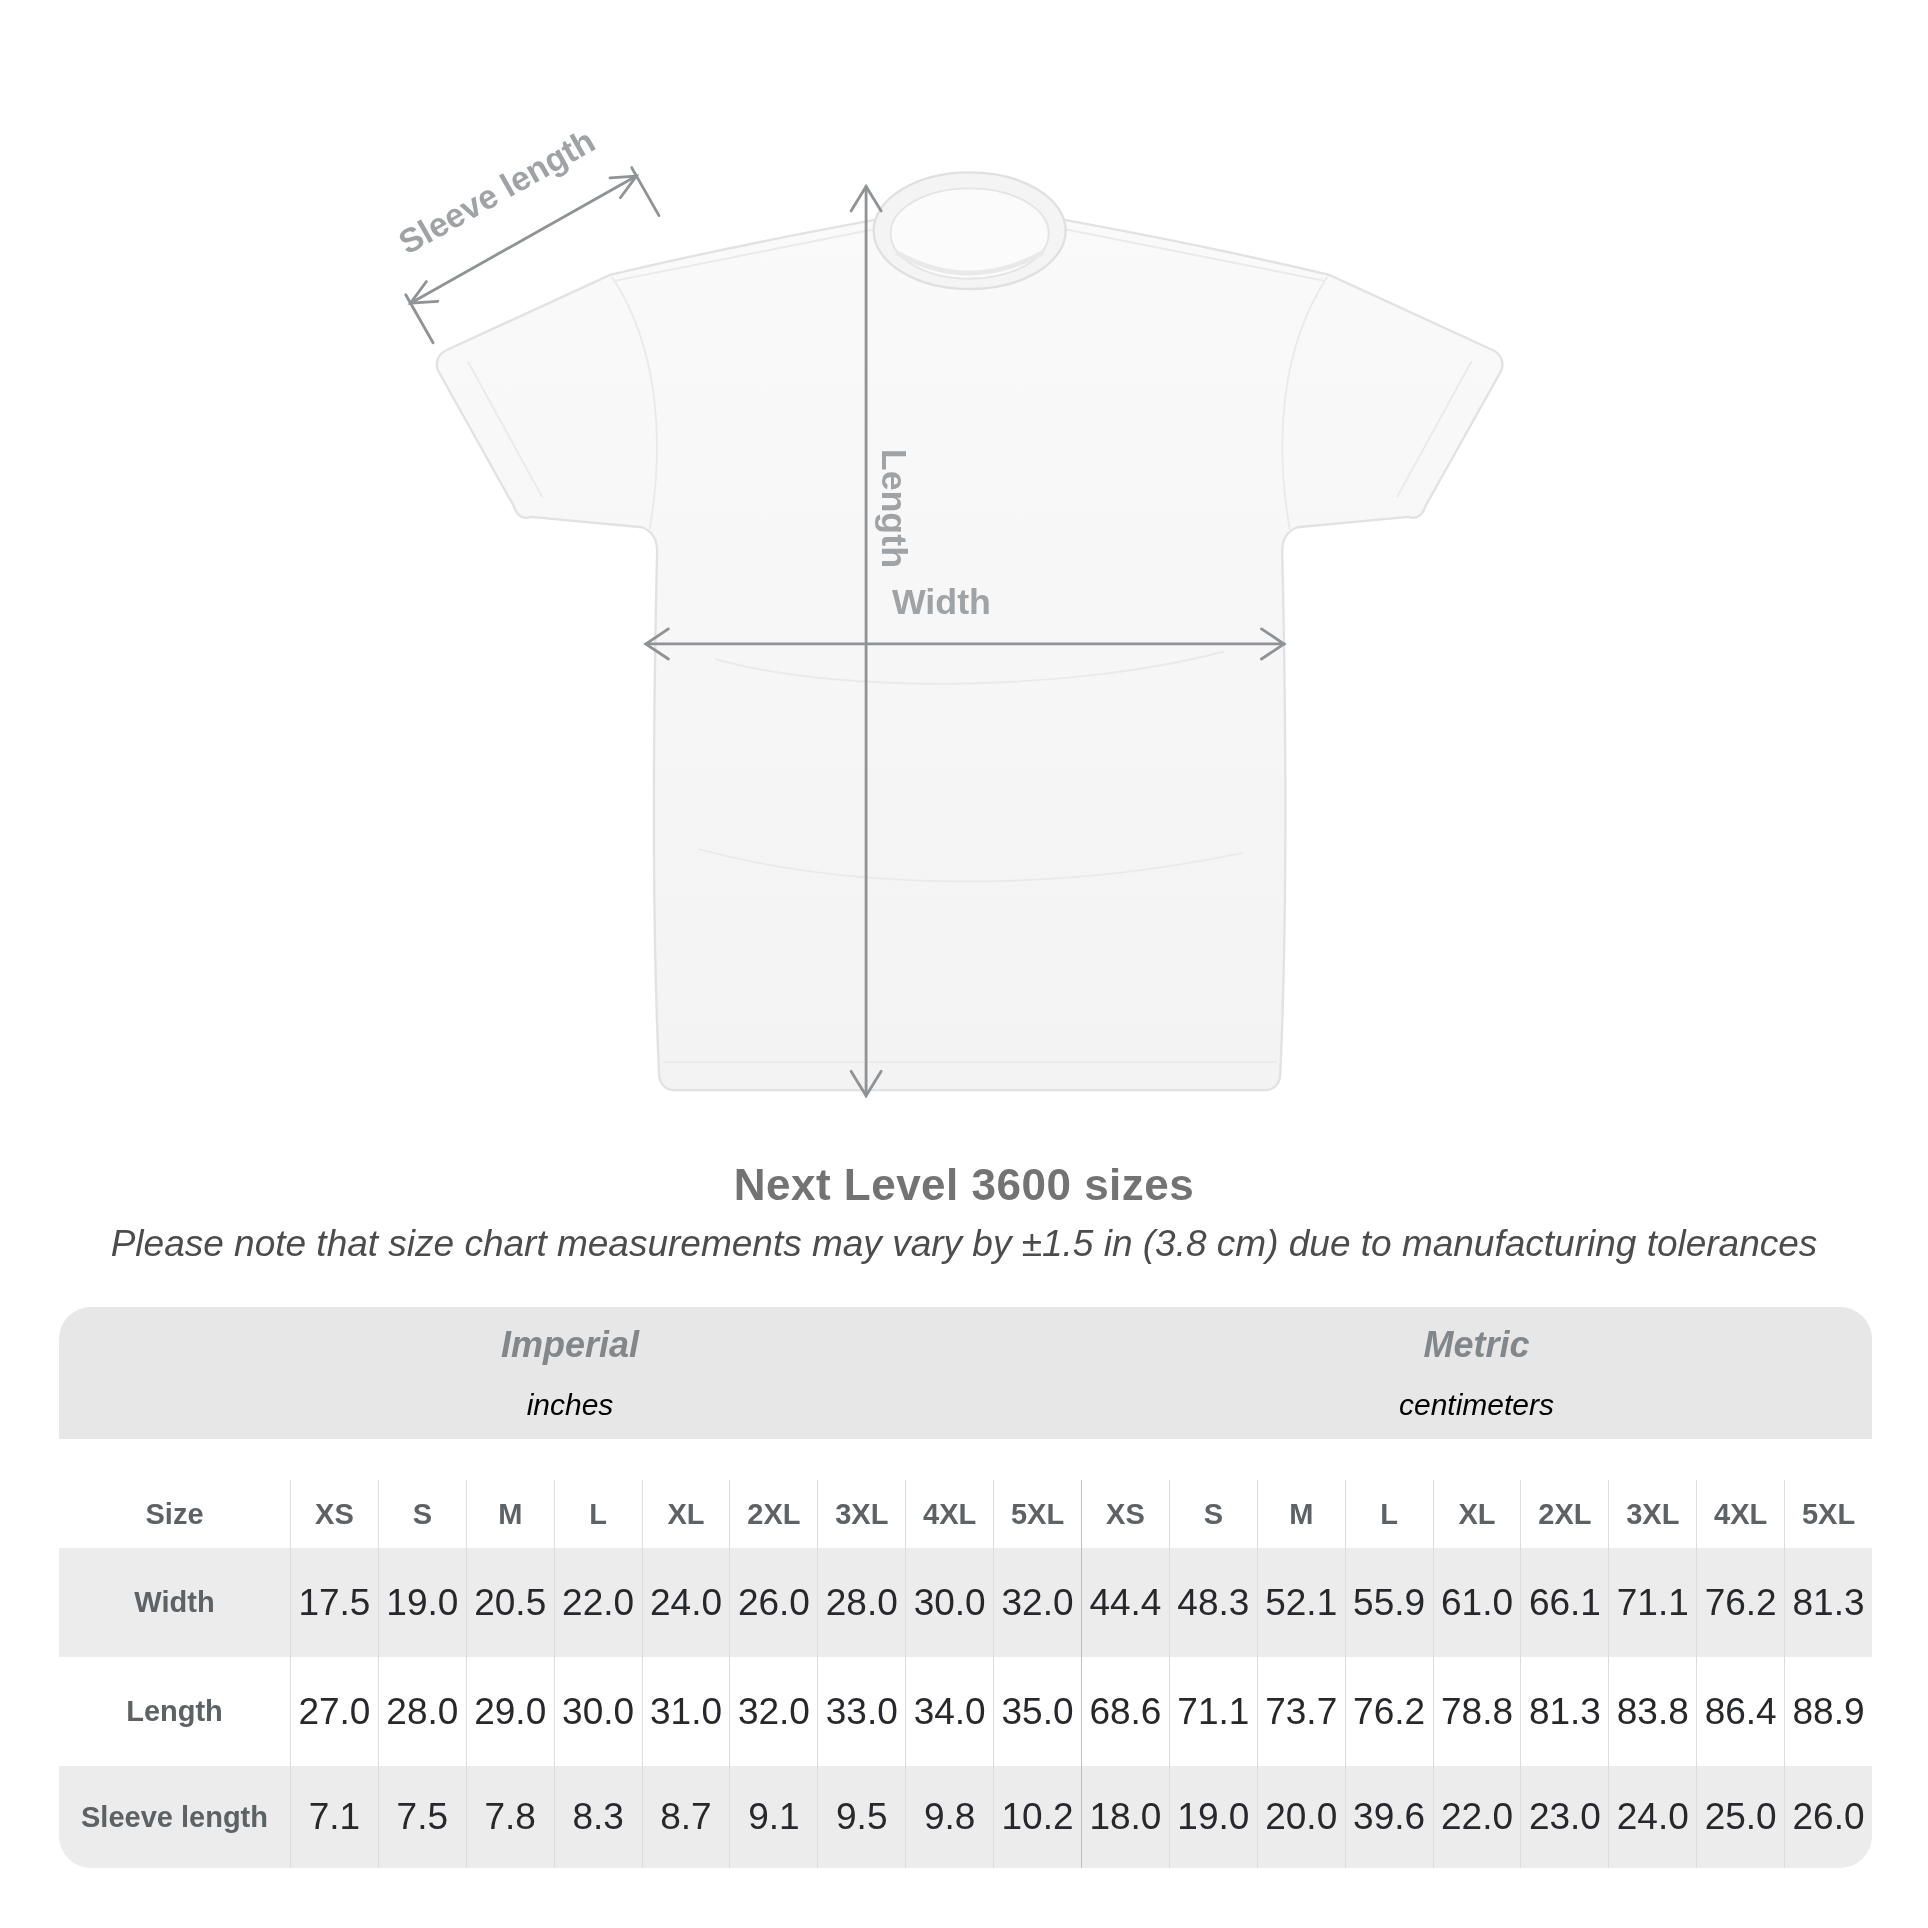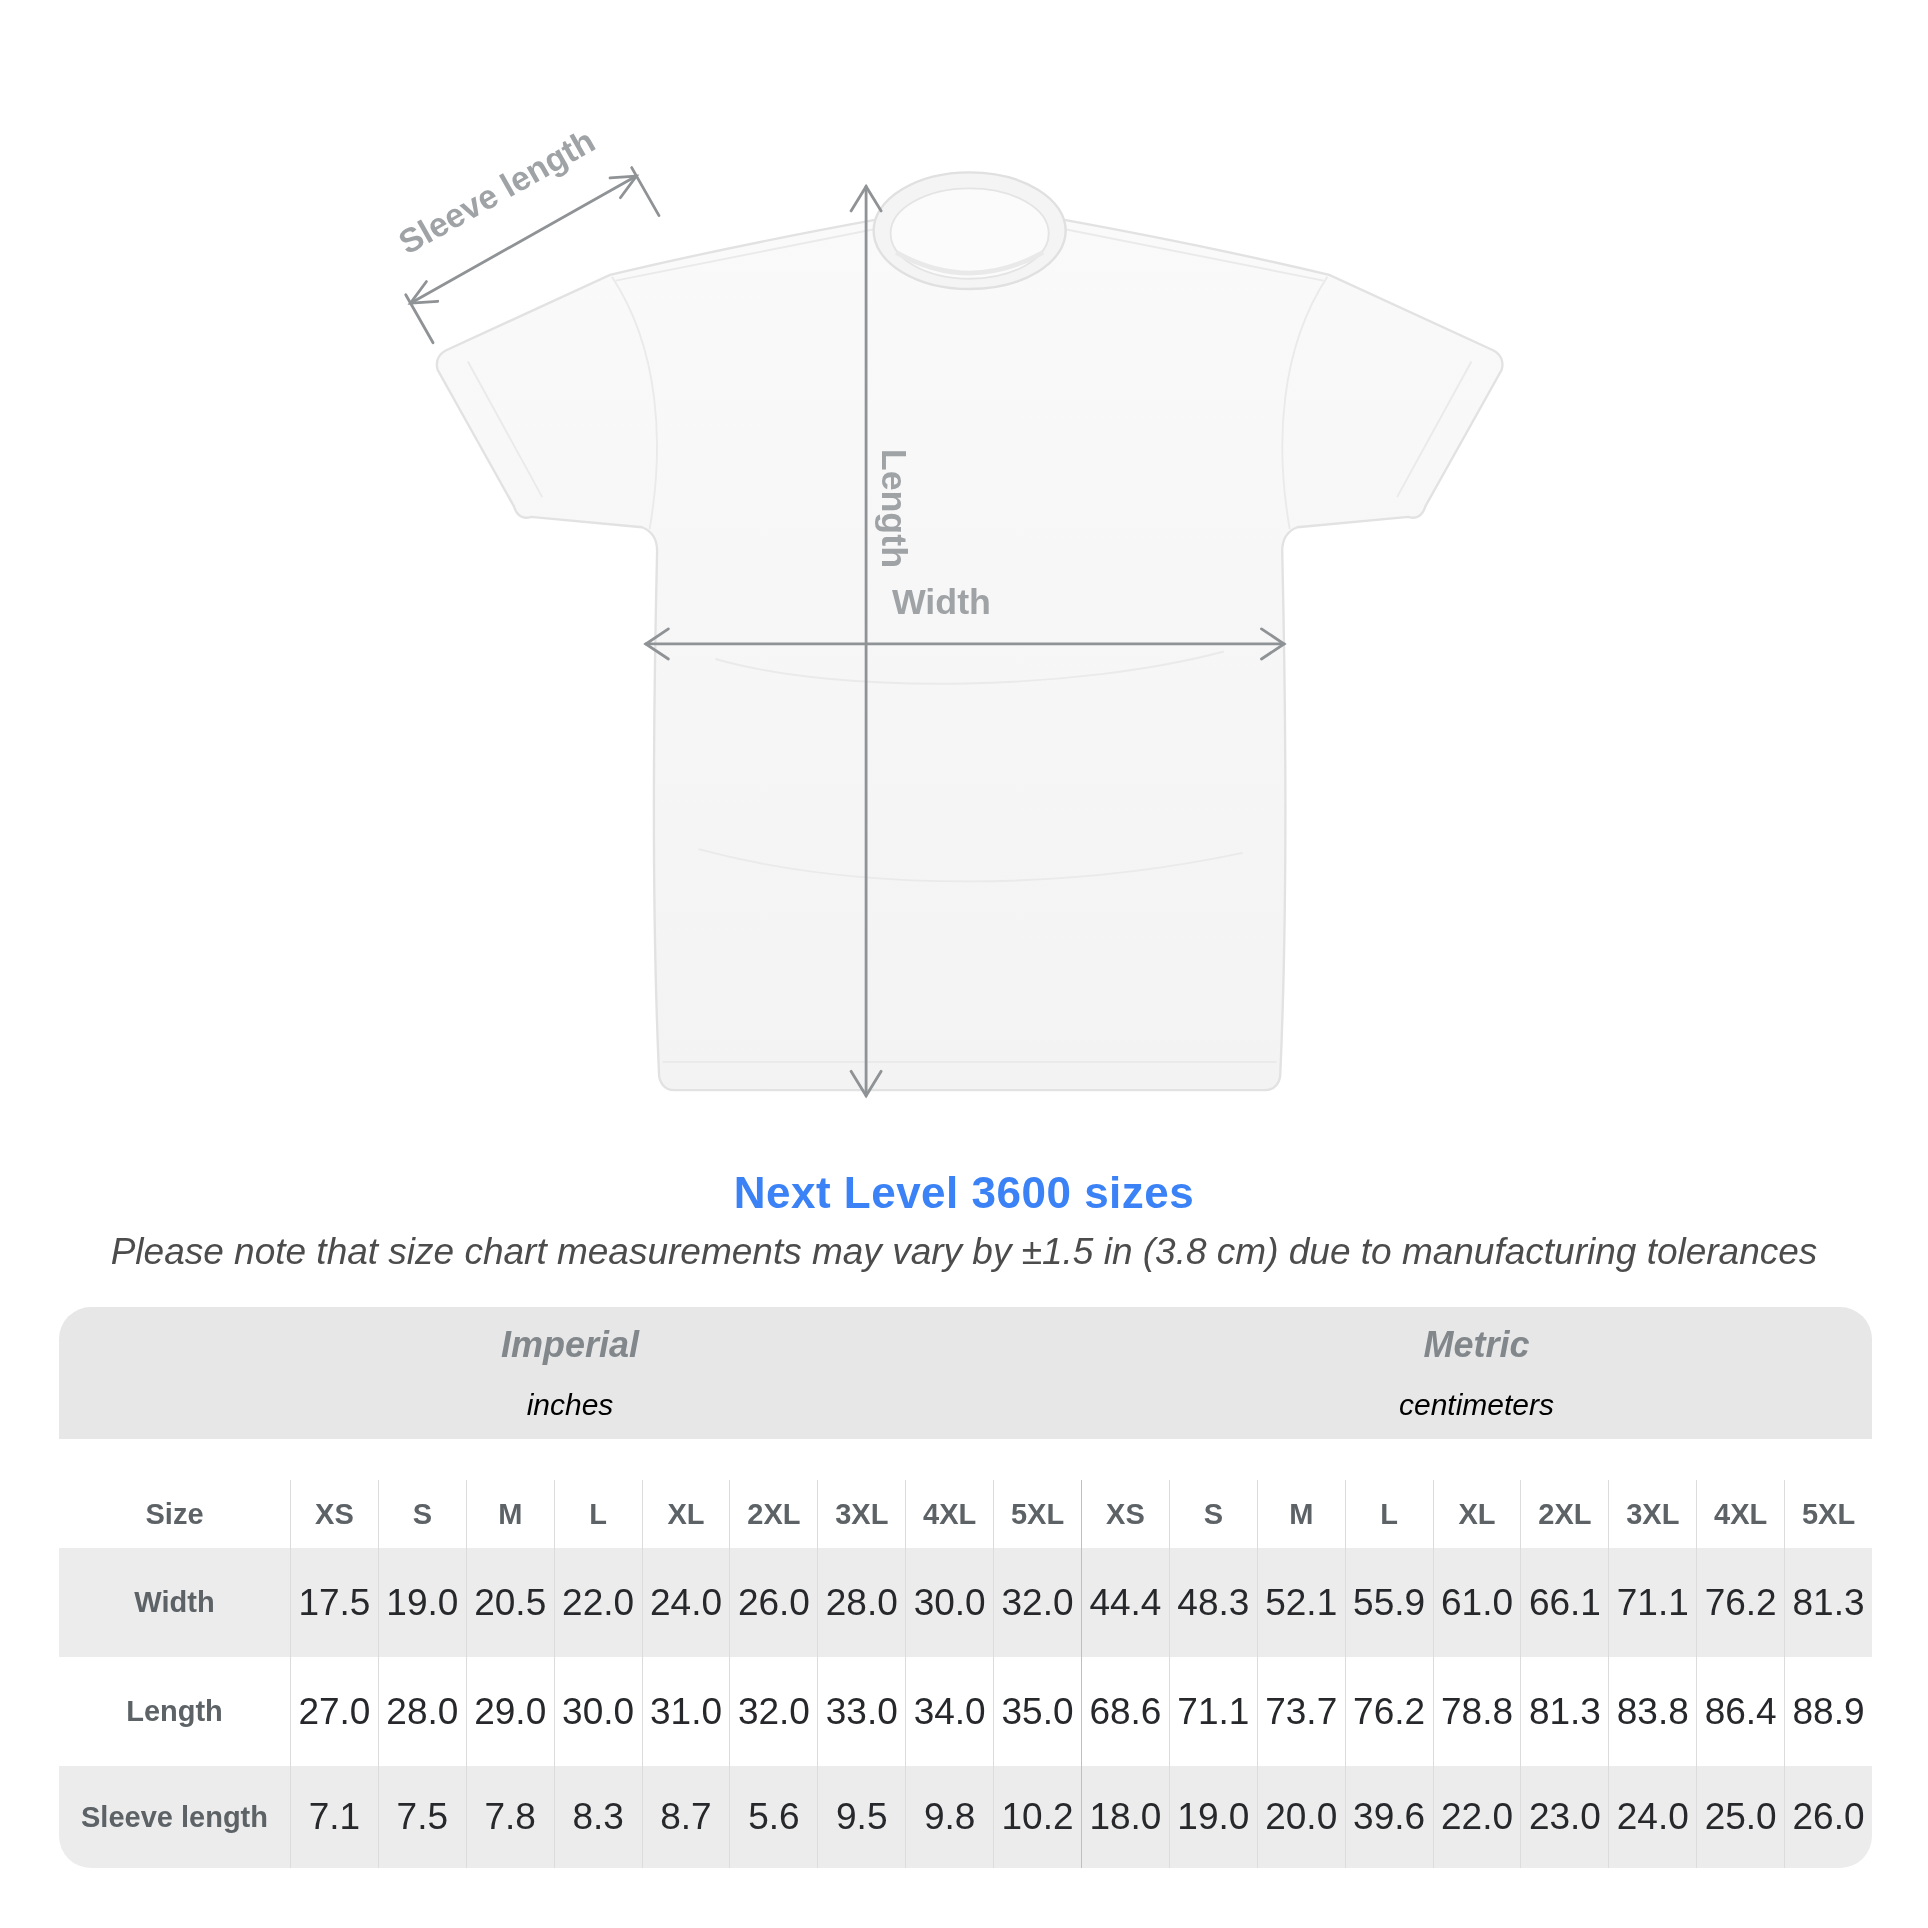--- a/index.html
+++ b/index.html
@@ -4,21 +4,21 @@
 <style>
   html,body{margin:0;padding:0;background:#ffffff;}
   .page{
     position:relative;width:1928px;height:1928px;background:#ffffff;overflow:hidden;
     font-family:"Liberation Sans","DejaVu Sans",sans-serif;
   }
   
   .diagram{position:absolute;left:0;top:0;width:1928px;height:1158px;}
   
   .title-block{position:absolute;left:0;top:1160px;width:1928px;text-align:center;}
-  .main-title{font-size:44px;font-weight:bold;color:#3b82f6;letter-spacing:0.5px;margin:8px;}
+  .main-title{font-size:44px;font-weight:bold;color:#737373;letter-spacing:0.5px;margin:0;}
   .sub-title{font-size:37px;font-style:italic;color:#4c4c4c;margin:13px 0 0 0;}
   
   .size-table{
     position:absolute;left:59px;top:1307px;width:1813px;
     border-radius:32px;overflow:hidden;background:#ffffff;
   }
   .unit-band{display:flex;background:#e7e7e7;height:132px;}
   .unit-group{display:flex;flex-direction:column;align-items:center;justify-content:center;gap:22px;}
   .unit-group.left{width:1022px;}
   .unit-group.right{width:791px;}
@@ -205,21 +205,21 @@
       <div class="cell num">88.9</div>
     </div>
 
     <div class="grid-row stripe r3">
       <div class="cell rowlabel">Sleeve length</div>
       <div class="cell num">7.1</div>
       <div class="cell num">7.5</div>
       <div class="cell num">7.8</div>
       <div class="cell num">8.3</div>
       <div class="cell num">8.7</div>
-      <div class="cell num">5.6</div>
+      <div class="cell num">9.1</div>
       <div class="cell num">9.5</div>
       <div class="cell num">9.8</div>
       <div class="cell num">10.2</div>
       <div class="cell num metric-start">18.0</div>
       <div class="cell num">19.0</div>
       <div class="cell num">20.0</div>
       <div class="cell num">39.6</div>
       <div class="cell num">22.0</div>
       <div class="cell num">23.0</div>
       <div class="cell num">24.0</div>

